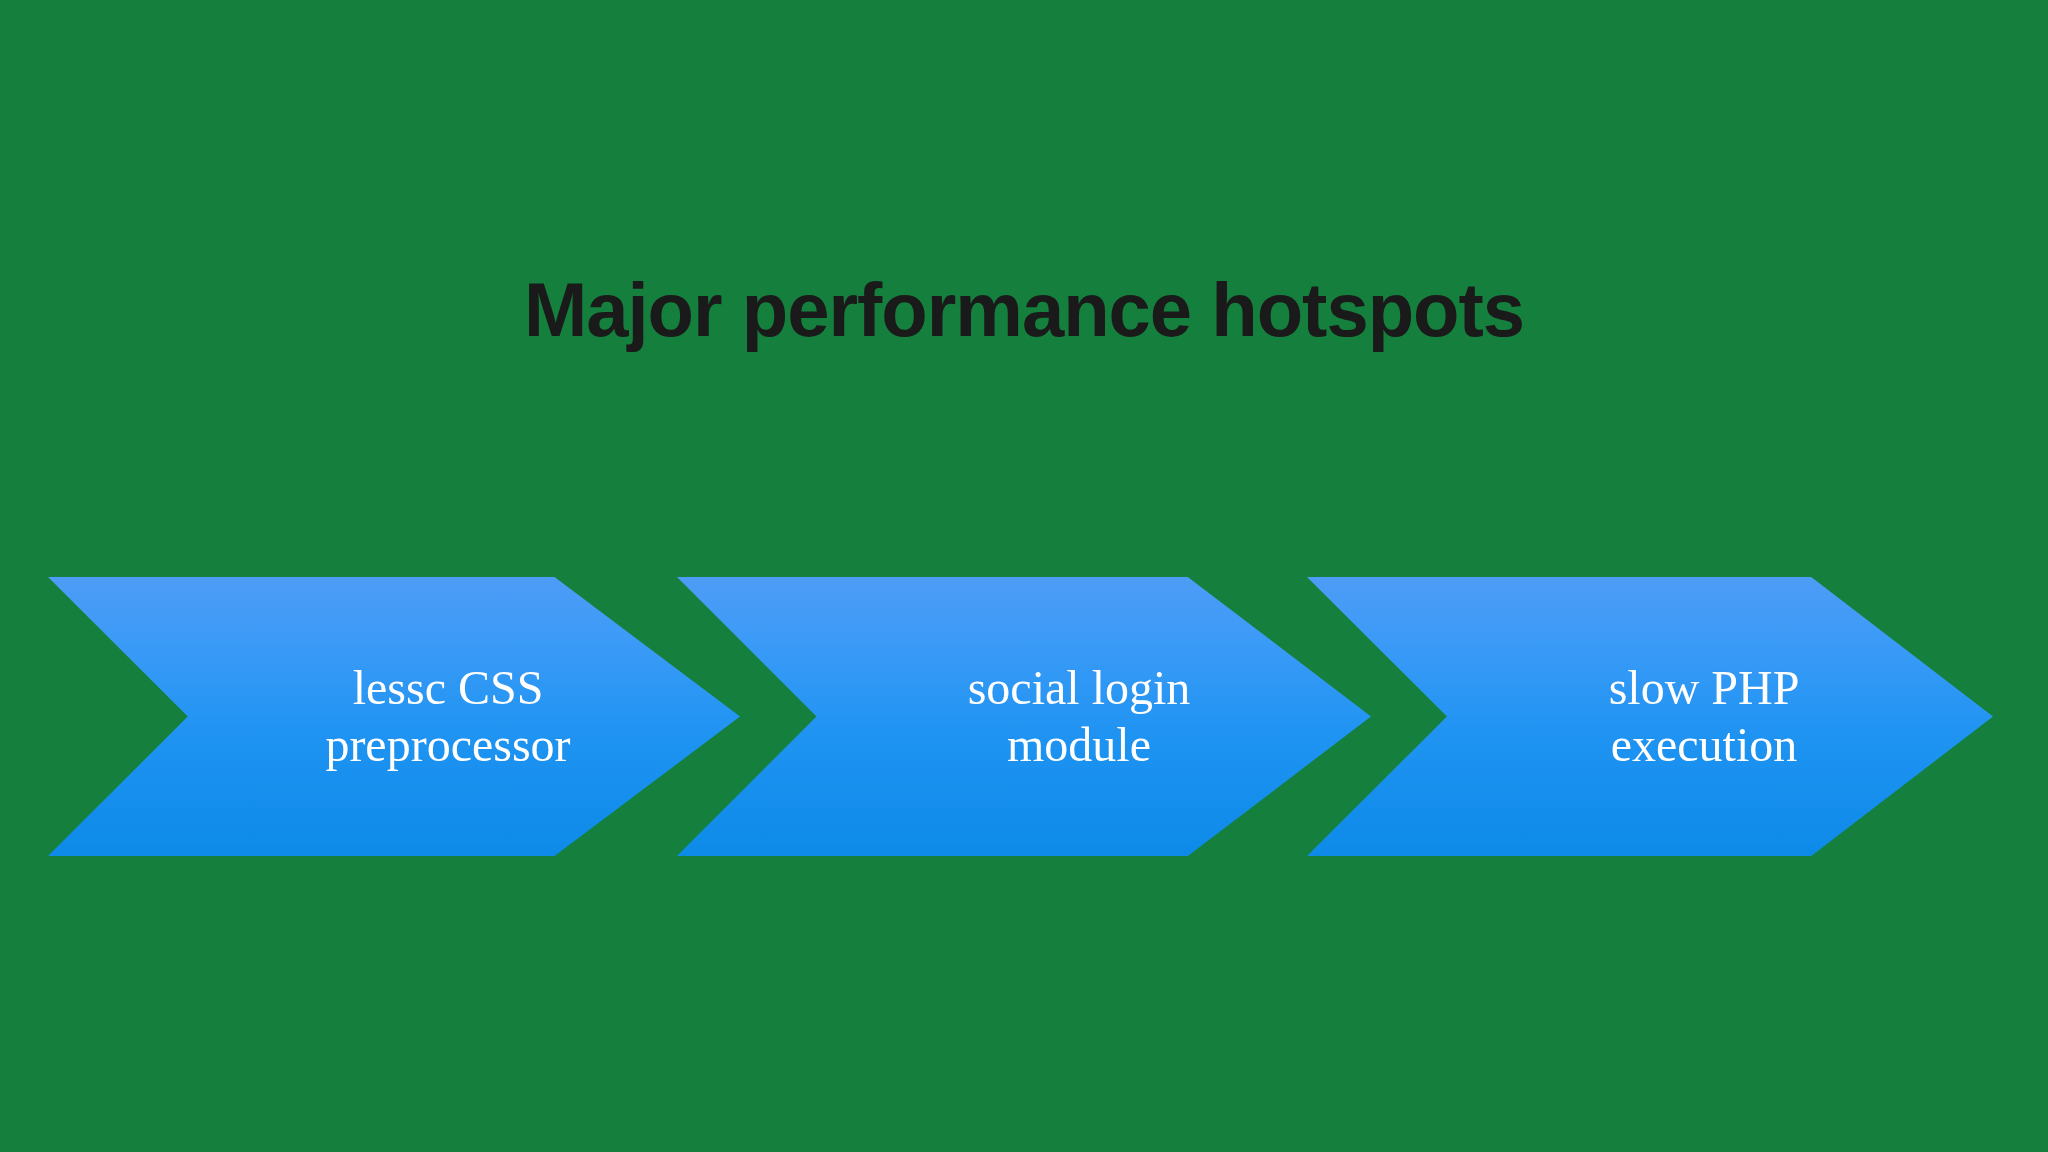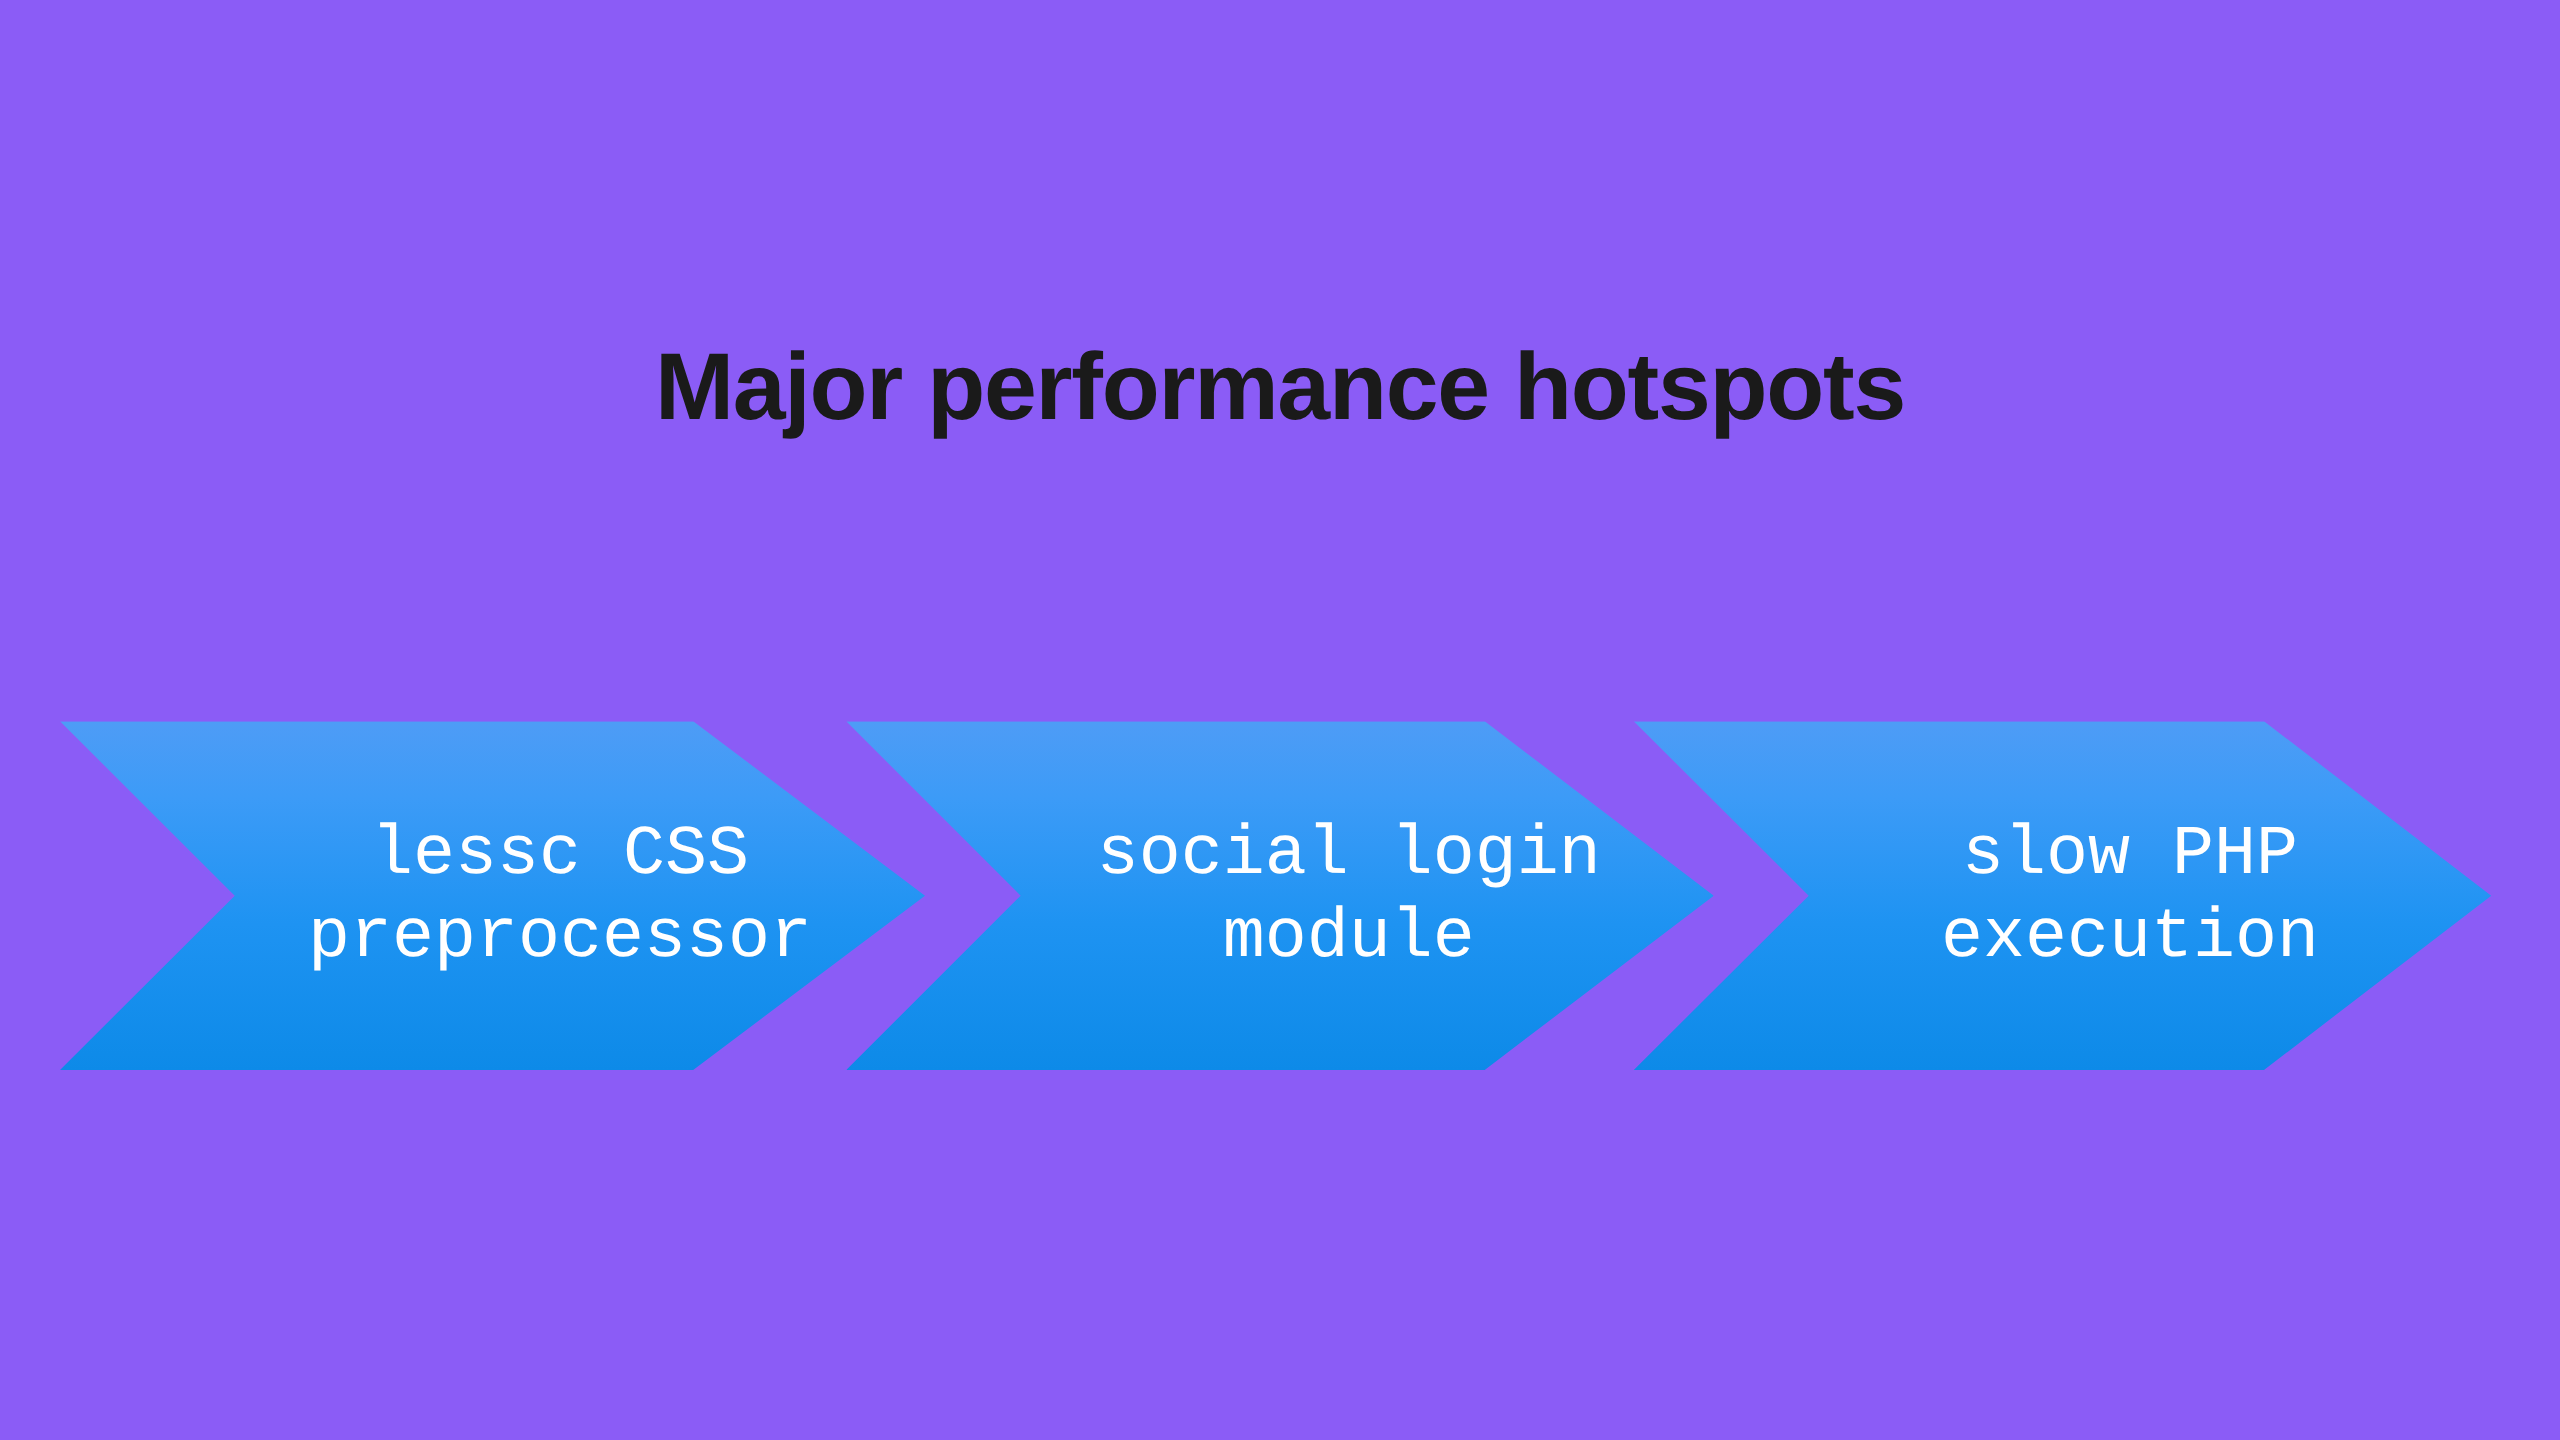--- a/index.html
+++ b/index.html
@@ -12,21 +12,21 @@
     width: 2048px;
     height: 1152px;
     overflow: hidden;
     font-family: "Liberation Sans", sans-serif;
     position: relative;
   }
 
   #slide {
     position: absolute;
     inset: 0;
-    background: #8b5cf6;
+    background: #15803d;
   }
 
   
   .slide-title {
     position: absolute;
     left: 0;
     top: 272px;
     width: 2048px;
     text-align: center;
     font-family: "Liberation Sans", sans-serif;
@@ -71,22 +71,22 @@
     clip-path: polygon(0% 0%, 73.6% 0%, 100% 50%, 73.6% 100%, 0% 100%, 20.1% 50%);
   }
   .chev-3 .chevron-shape {
     clip-path: polygon(0% 0%, 73.5% 0%, 100% 50%, 73.5% 100%, 0% 100%, 20.4% 50%);
   }
 
   .chevron-label {
     position: relative;
     z-index: 2;
     color: #ffffff;
-    font-family: Liberation Mono, monospace;
-    font-size: 56px;
+    font-family: Liberation Serif, serif;
+    font-size: 48px;
     font-weight: normal;
     line-height: 1.18;
     text-align: center;
     white-space: pre-line;
     text-shadow: 0 0 1px rgba(0,0,0,0.04);
   }
 
   
   .chev-1 { left: 48px;   width: 692px; }
   .chev-1 .chevron-label { margin-left: 108px; }

